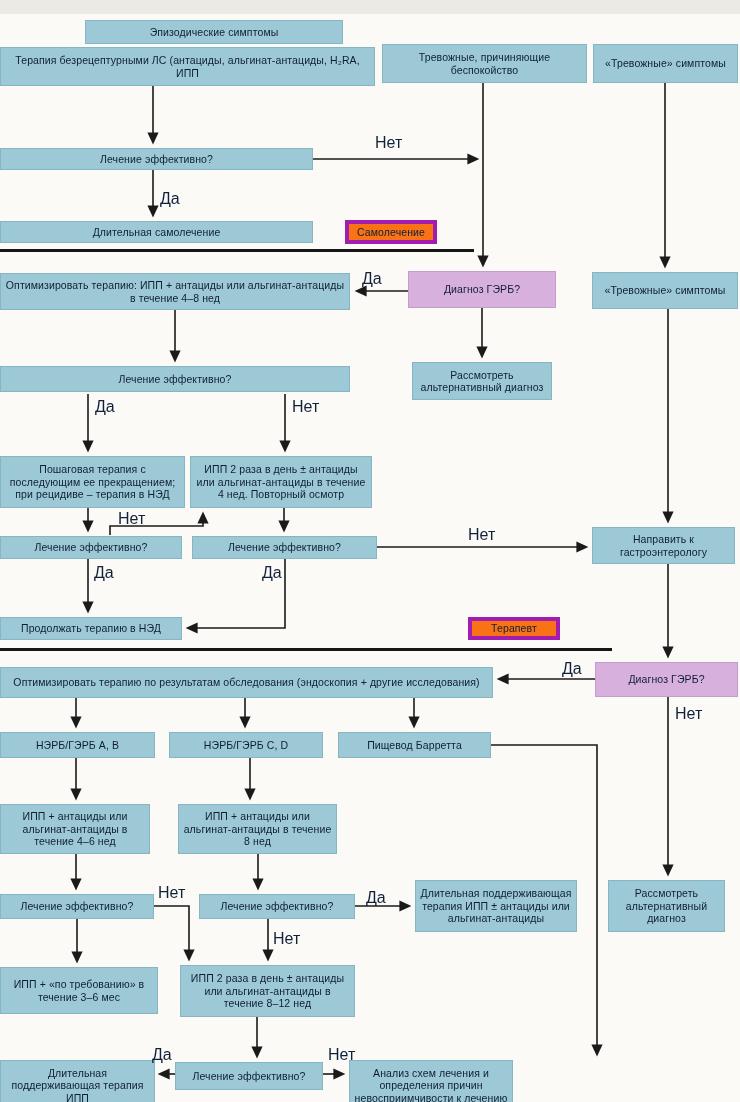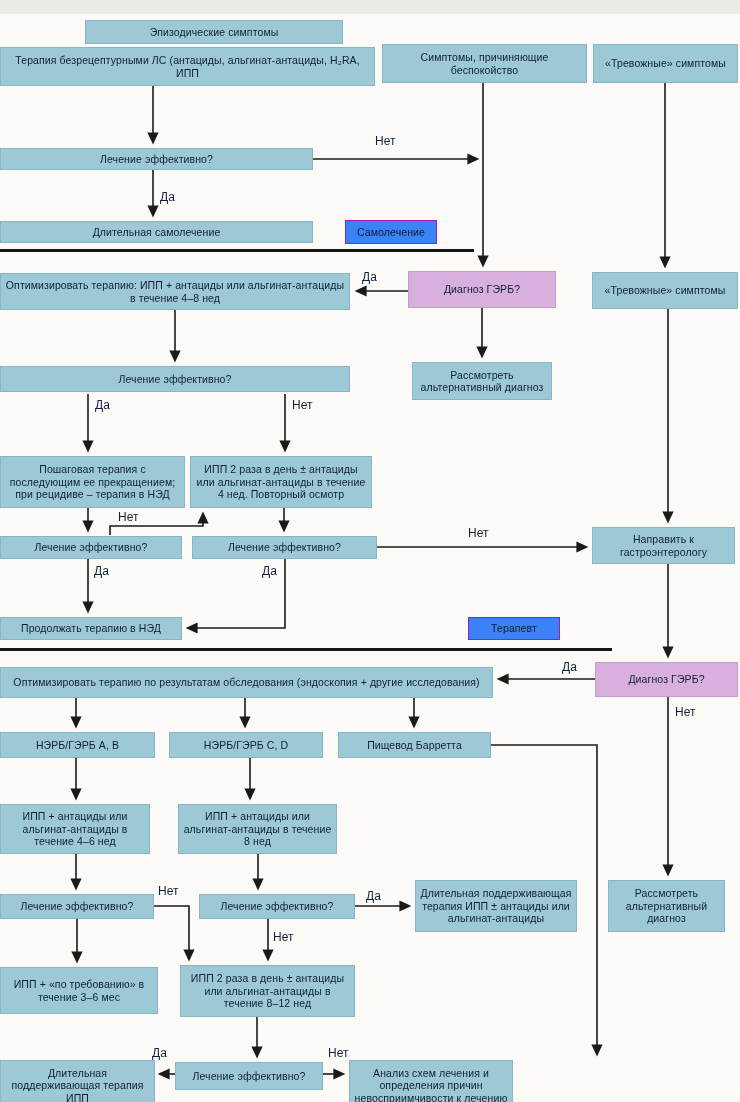--- a/index.html
+++ b/index.html
@@ -10,24 +10,24 @@
   }
   svg.flow{position:absolute;left:0;top:0;width:740px;height:1102px;}
   .node{
     position:absolute;box-sizing:border-box;
     display:flex;align-items:center;justify-content:center;
     text-align:center;padding:2px 4px;
     font-size:10.5px;line-height:1.18;color:#0f1f33;
     letter-spacing:0.1px;
   }
   .n-blue{background:#9dc9d6;border:1px solid #86b6c4;}
-  .n-pink{background:#3b82f6;border:1px solid #a21caf;}
+  .n-pink{background:#f97316;border:4px solid #a21caf;}
   .n-purple{background:#d7b0dd;border:1px solid #c49cce;}
   .blabel{
-    position:absolute;font-size:12px;color:#12213a;
+    position:absolute;font-size:16px;color:#12213a;
     white-space:nowrap;
   }
   .divider{position:absolute;height:3px;background:#161616;}
 </style>
 </head>
 <body>
 
 <div id="canvas">
 
   <svg class="flow" viewBox="0 0 740 1102">
@@ -73,21 +73,21 @@
       <path d="M175,1060 H160" marker-end="url(#ah)"></path>
       <path d="M323,1060 H343" marker-end="url(#ah)"></path>
     </g>
   </svg>
 
   <div class="divider" style="left:0;top:235;width:474px;top:235px"></div>
   <div class="divider" style="left:0;top:634px;width:612px"></div>
 
   <div class="node n-blue" style="left:85px;top:6px;width:258px;height:24px">Эпизодические симптомы</div>
   <div class="node n-blue" style="left:0;top:33px;width:375px;height:39px">Терапия безрецептурными ЛС (антациды, альгинат-антациды, H₂RA, ИПП</div>
-  <div class="node n-blue" style="left:382px;top:30px;width:205px;height:39px">Симптомы, причиняющие беспокойство</div>
+  <div class="node n-blue" style="left:382px;top:30px;width:205px;height:39px">Тревожные, причиняющие беспокойство</div>
   <div class="node n-blue" style="left:593px;top:30px;width:145px;height:39px">«Тревожные» симптомы</div>
   <div class="node n-blue" style="left:0;top:134px;width:313px;height:22px">Лечение эффективно?</div>
   <div class="node n-blue" style="left:0;top:207px;width:313px;height:22px">Длительная самолечение</div>
   <div class="node n-pink" style="left:345px;top:206px;width:92px;height:24px">Самолечение</div>
 
   <div class="node n-purple" style="left:408px;top:257px;width:148px;height:37px">Диагноз ГЭРБ?</div>
   <div class="node n-blue" style="left:592px;top:258px;width:146px;height:37px">«Тревожные» симптомы</div>
   <div class="node n-blue" style="left:0;top:259px;width:350px;height:37px">Оптимизировать терапию: ИПП + антациды или альгинат-антациды в течение 4–8 нед</div>
   <div class="node n-blue" style="left:412px;top:348px;width:140px;height:38px">Рассмотреть альтернативный диагноз</div>
   <div class="node n-blue" style="left:0;top:352px;width:350px;height:26px">Лечение эффективно?</div>

